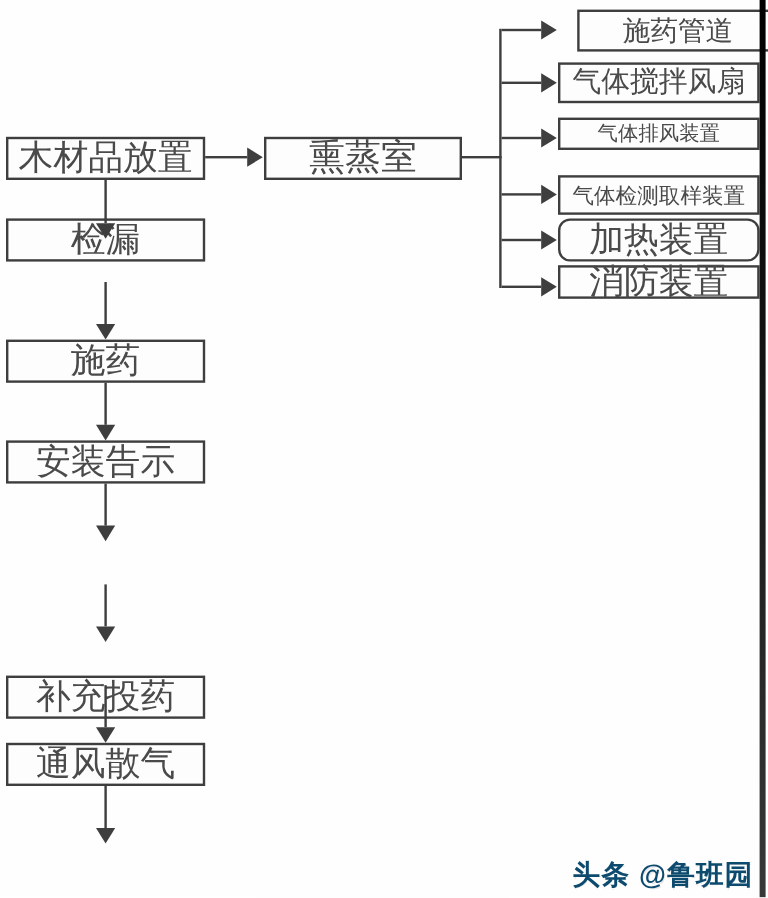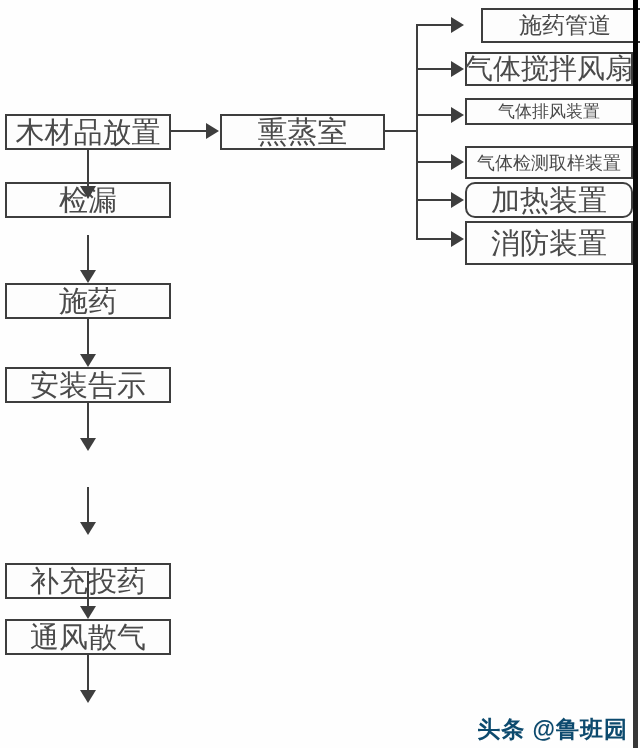--- a/index.html
+++ b/index.html
@@ -95,35 +95,35 @@
 
   <div class="hline" style="left:385px; top:130px; width:33px;"></div>
   <div class="vline" style="left:416px; top:24px; height:216px;"></div>
 
   <div class="hline" style="left:418px; top:24px; width:33px;"></div>
   <div class="arr-right" style="left:451px; top:17px;"></div>
   <div class="box rbox" style="top:8px; height:35px; font-size:23px;margin-left:16px;">施药管道</div>
 
   <div class="hline" style="left:418px; top:68px; width:33px;"></div>
   <div class="arr-right" style="left:451px; top:61px;"></div>
-  <div class="box rbox" style="top:52px; height:34px; font-size:28px;">气体搅拌风扇</div>
+  <div class="box rbox" style="top:52px; height:34px; font-size:24px;">气体搅拌风扇</div>
 
   <div class="hline" style="left:418px; top:114px; width:33px;"></div>
   <div class="arr-right" style="left:451px; top:107px;"></div>
   <div class="box rbox" style="top:98px; height:27px; font-size:17px;text-align:right;">气体排风装置</div>
 
   <div class="hline" style="left:418px; top:161px; width:33px;"></div>
   <div class="arr-right" style="left:451px; top:154px;"></div>
   <div class="box rbox" style="top:146px; height:33px; font-size:18px;">气体检测取样装置</div>
 
   <div class="hline" style="left:418px; top:199px; width:33px;"></div>
   <div class="arr-right" style="left:451px; top:192px;"></div>
   <div class="box rbox" style="top:182px; height:36px; font-size:29px;border-radius:10px;">加热装置</div>
 
   <div class="hline" style="left:418px; top:238px; width:33px;"></div>
   <div class="arr-right" style="left:451px; top:231px;"></div>
-  <div class="box rbox" style="top:221px; height:44px; font-size:29px;">消防装置</div>
+  <div class="box rbox" style="top:221px; height:28px; font-size:29px;">消防装置</div>
 
   <div id="edge-bar"></div>
 
   <div id="watermark">头条 @鲁班园</div>
 
 </div>
 
 </body></html>

